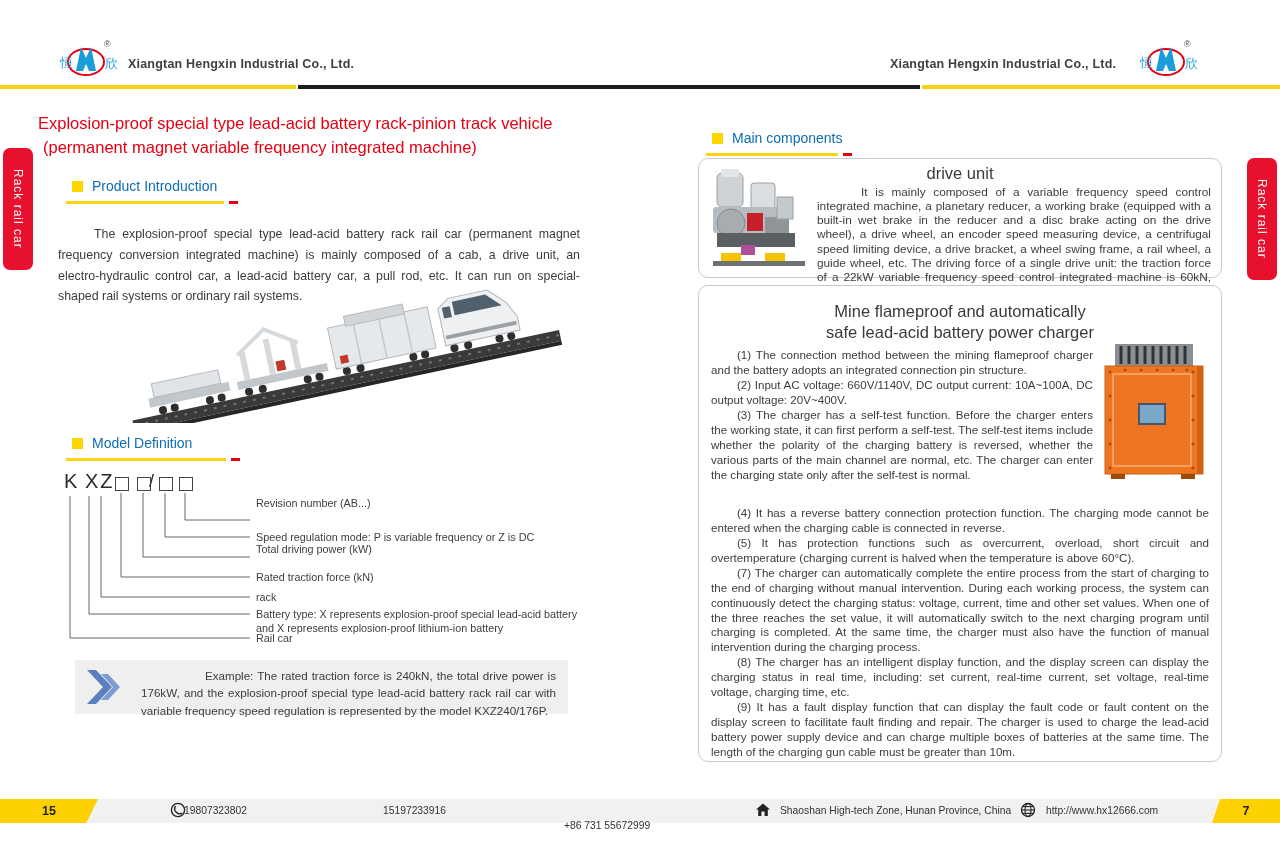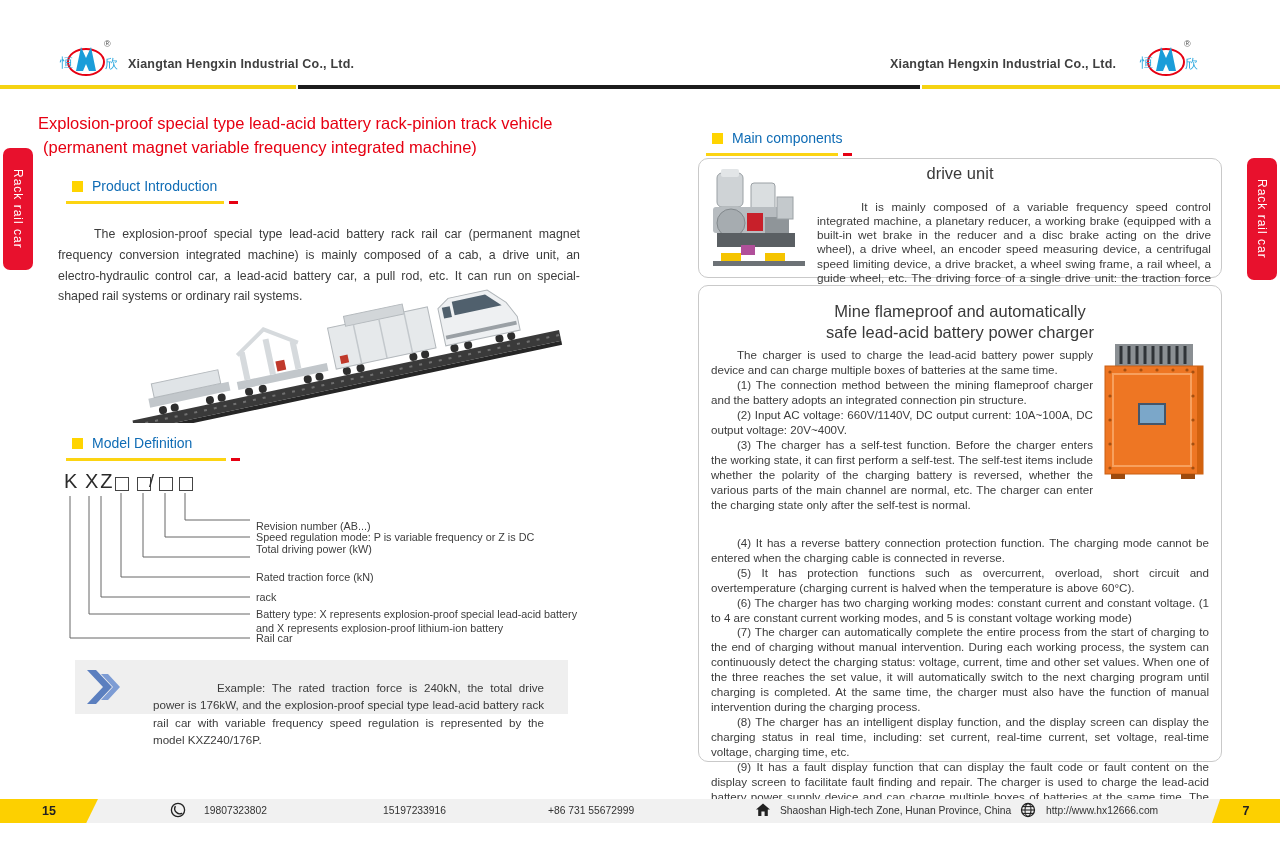--- a/index.html
+++ b/index.html
@@ -39,28 +39,28 @@
   .code-xz{position:absolute;left:25px;top:0;font-size:20px;color:#2b2b2b;letter-spacing:2px;}
   .code-slash{position:absolute;left:89px;top:1px;font-size:18px;color:#2b2b2b;}
   .code-box{position:absolute;top:7px;width:12px;height:12px;border:1.5px solid #444;background:#fff;}
   .cb1{left:55px;} .cb2{left:77px;} .cb3{left:99px;} .cb4{left:119px;}
   .md-lines{position:absolute;left:0;top:0;}
   .md-label{position:absolute;left:196px;font-size:10.8px;color:#3d3d3d;line-height:1.3;white-space:nowrap;}
   .md-label.wrap{white-space:normal;width:336px;}
 
   .example-box{position:absolute;left:75px;top:660px;width:493px;height:54px;background:#efefef;}
   .example-box .chev{position:absolute;left:10px;top:10px;}
-  .example-box p{margin:12px;padding:7px 12px 7px 66px;font-size:11.6px;line-height:1.5;
+  .example-box p{margin:0;padding:7px 12px 7px 66px;font-size:11.6px;line-height:1.5;
                  text-align:justify;text-indent:64px;color:#3c3c3c;}
 
   
   .round-box{position:absolute;left:698px;width:524px;border:1px solid #c9c9c9;border-radius:10px;
              background:#fff;box-sizing:border-box;}
   .du-box{top:158px;height:120px;}
-  .du-title{text-align:center;font-size:16.5px;color:#3a3a3a;margin:5px 0 17px 0;}
+  .du-title{text-align:center;font-size:16.5px;color:#3a3a3a;margin:5px 0 2px 0;}
   .du-body{margin:0 10px 0 118px;font-size:11.8px;line-height:1.2;text-align:justify;
            text-indent:44px;color:#3c3c3c;}
   .du-img{position:absolute;left:8px;top:8px;}
 
   .ch-box{top:285px;height:477px;}
   .ch-title{text-align:center;font-size:16.5px;color:#3a3a3a;line-height:1.25;margin-top:15px;}
   .ch-img{position:absolute;right:14px;top:58px;}
   .ch-text{margin:6px 12px 0 12px;font-size:11.6px;line-height:1.29;color:#3c3c3c;}
   .ch-text p{margin:0;text-align:justify;text-indent:26px;}
   .ch-top p{margin-right:116px;}
@@ -200,21 +200,21 @@
         <path d="M10 26 V168 H190"></path>
         <path d="M29 26 V144 H190"></path>
         <path d="M41 26 V127 H190"></path>
         <path d="M61 23 V107 H190"></path>
         <path d="M83 23 V87 H190"></path>
         <path d="M105 23 V67 H190"></path>
         <path d="M125 23 V50 H190"></path>
       </g>
     </svg>
 
-    <div class="md-label" style="top:49px;">Revision number (AB...)</div>
+    <div class="md-label" style="top:26px;">Revision number (AB...)</div>
     <div class="md-label" style="top:60px;">Speed regulation mode: P is variable frequency or Z is DC</div>
     <div class="md-label" style="top:72px;">Total driving power (kW)</div>
     <div class="md-label" style="top:100px;">Rated traction force (kN)</div>
     <div class="md-label" style="top:120px;">rack</div>
     <div class="md-label wrap" style="top:137px;">Battery type: X represents explosion-proof special lead-acid battery and X represents explosion-proof lithium-ion battery</div>
     <div class="md-label" style="top:161px;">Rail car</div>
   </div>
 
   <div class="example-box">
     <div class="chev">
@@ -293,50 +293,48 @@
             <circle cx="56" cy="26" r="1.6"></circle>
           <circle cx="72" cy="26" r="1.6"></circle>
             <circle cx="86" cy="26" r="1.6"></circle>
         </g>
         <rect x="10" y="130" width="14" height="5" fill="#9c4a0e"></rect>
         <rect x="80" y="130" width="14" height="5" fill="#9c4a0e"></rect>
       </svg>
     </div>
 
     <div class="ch-text ch-top">
-      <p>The charger is used to charge the lead-acid battery power supply device and can charge multiple boxes of batteries at the same time.</p>
       <p>(1) The connection method between the mining flameproof charger and the battery adopts an integrated connection pin structure.</p>
       <p>(2) Input AC voltage: 660V/1140V, DC output current: 10A~100A, DC output voltage: 20V~400V.</p>
       <p>(3) The charger has a self-test function. Before the charger enters the working state, it can first perform a self-test. The self-test items include whether the polarity of the charging battery is reversed, whether the various parts of the main channel are normal, etc. The charger can enter the charging state only after the self-test is normal.</p>
     </div>
     <div class="ch-text ch-bottom">
       <p>(4) It has a reverse battery connection protection function. The charging mode cannot be entered when the charging cable is connected in reverse.</p>
       <p>(5) It has protection functions such as overcurrent, overload, short circuit and overtemperature (charging current is halved when the temperature is above 60°C).</p>
-      <p>(6) The charger has two charging working modes: constant current and constant voltage. (1 to 4 are constant current working modes, and 5 is constant voltage working mode)</p>
       <p>(7) The charger can automatically complete the entire process from the start of charging to the end of charging without manual intervention. During each working process, the system can continuously detect the charging status: voltage, current, time and other set values. When one of the three reaches the set value, it will automatically switch to the next charging program until charging is completed. At the same time, the charger must also have the function of manual intervention during the charging process.</p>
       <p>(8) The charger has an intelligent display function, and the display screen can display the charging status in real time, including: set current, real-time current, set voltage, real-time voltage, charging time, etc.</p>
       <p>(9) It has a fault display function that can display the fault code or fault content on the display screen to facilitate fault finding and repair. The charger is used to charge the lead-acid battery power supply device and can charge multiple boxes of batteries at the same time. The length of the charging gun cable must be greater than 10m.</p>
     </div>
   </div>
 
   <div class="footer-bar"></div>
 
   <div class="page-tab left">
     <span>15</span>
   </div>
 
   <div class="foot-icon" style="left:170px;">
     <svg width="16" height="16" viewBox="0 0 16 16">
       <circle cx="8" cy="8" r="6.6" fill="none" stroke="#222" stroke-width="1.3"></circle>
       <path d="M5.2 4.6 q-1.6 3 1.1 5.6 q2.6 2.6 5.4 1.2" fill="none" stroke="#222" stroke-width="1.4" stroke-linecap="round"></path>
     </svg>
   </div>
-  <div class="foot-item" style="left:204px;">19807323802</div>
+  <div class="foot-item" style="left:184px;">19807323802</div>
   <div class="foot-item" style="left:383px;">15197233916</div>
-  <div class="foot-item" style="left:548px;">+86 731 55672999</div>
+  <div class="foot-item" style="left:564px;margin-top:15px;">+86 731 55672999</div>
 
   <div class="foot-icon" style="left:755px;">
     <svg width="16" height="16" viewBox="0 0 16 16">
       <path d="M8 1.5 L15 7.5 H12.8 V14 H9.6 V9.6 H6.4 V14 H3.2 V7.5 H1 Z" fill="#222"></path>
     </svg>
   </div>
   <div class="foot-item" style="left:780px;">Shaoshan High-tech Zone, Hunan Province, China</div>
 
   <div class="foot-icon" style="left:1020px;">
     <svg width="16" height="16" viewBox="0 0 16 16">

